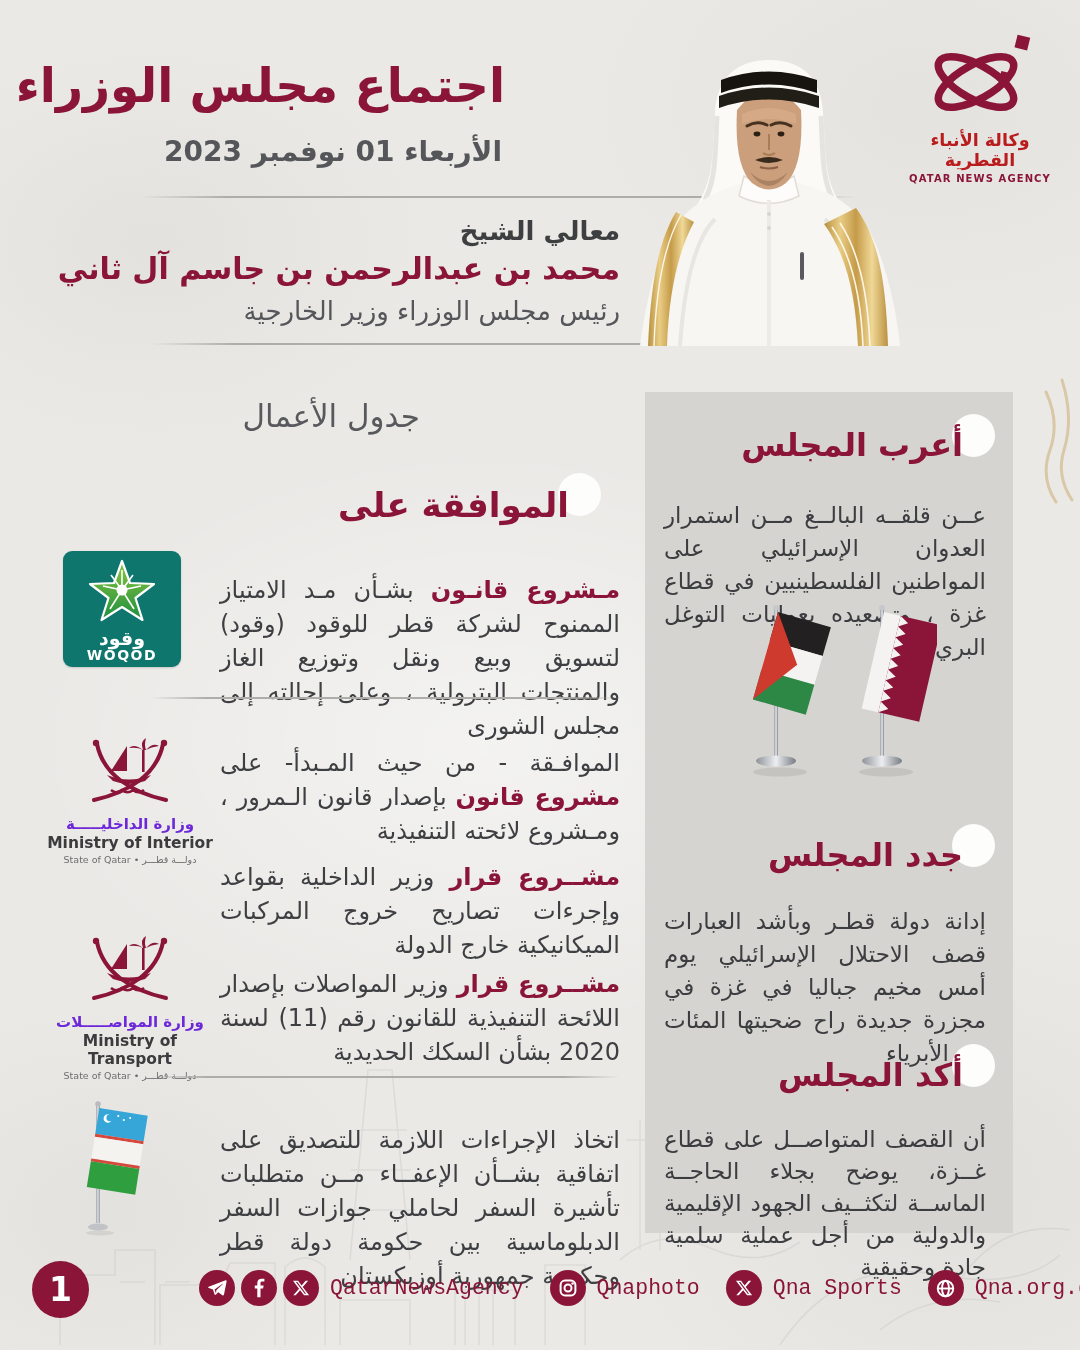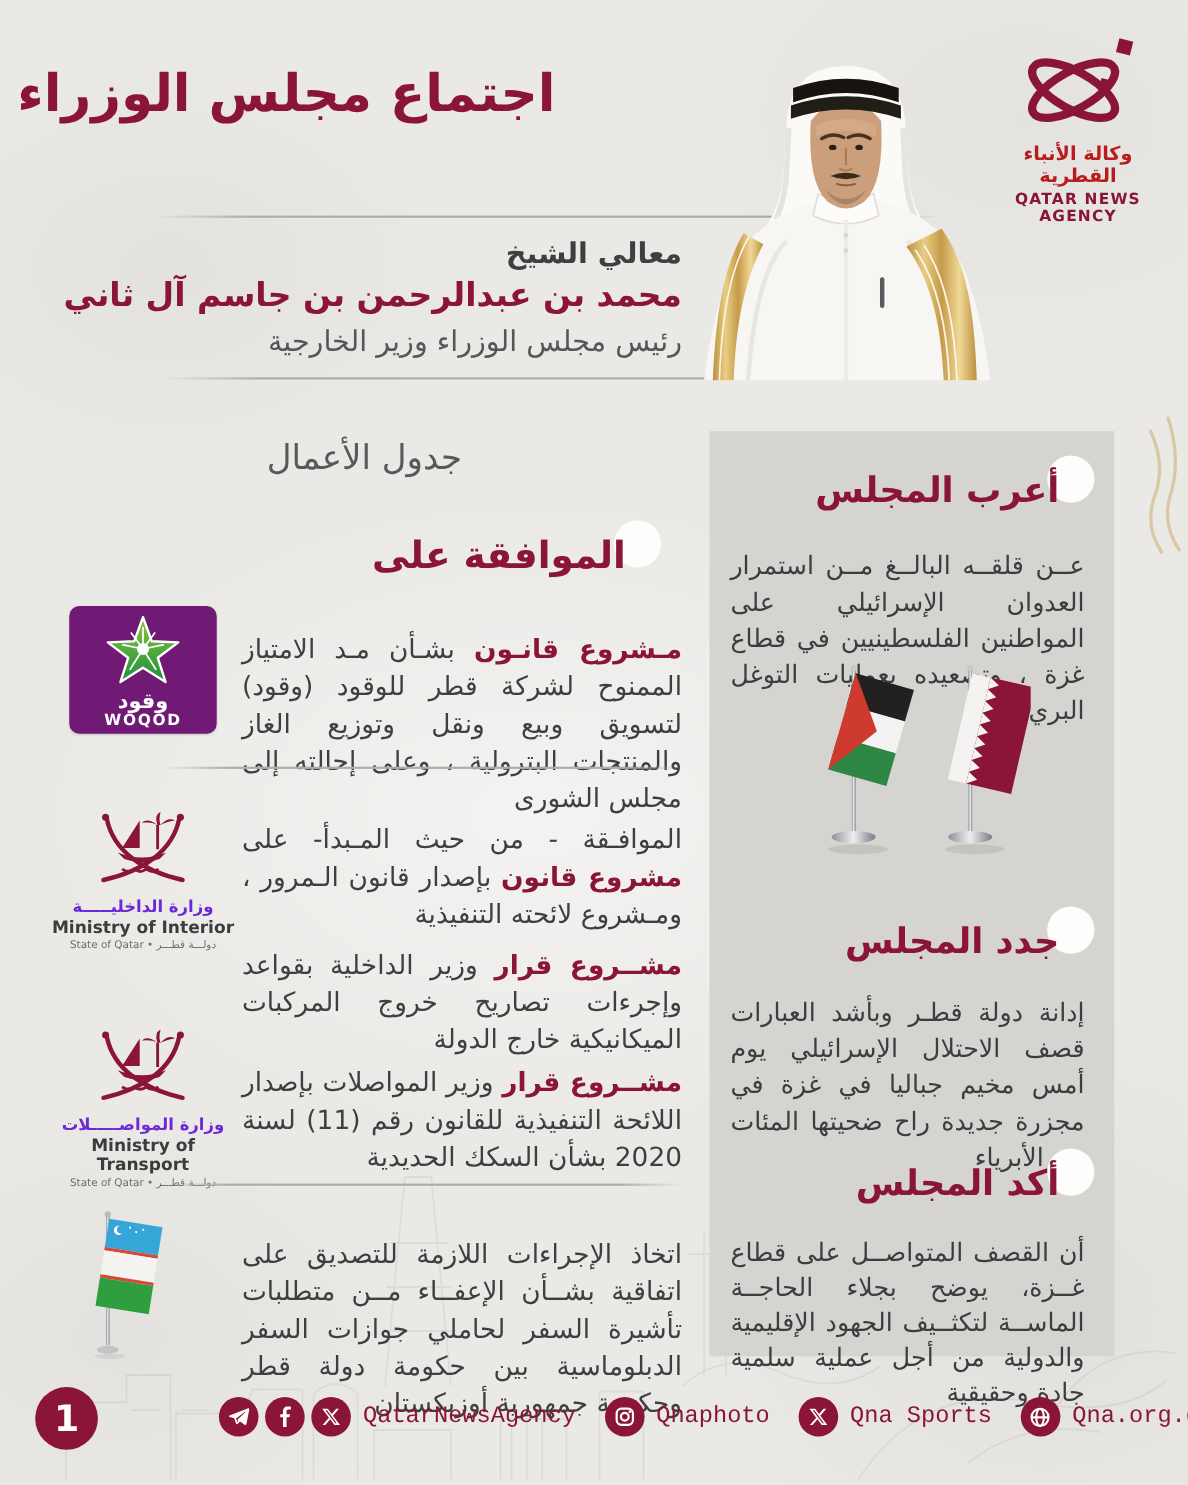--- a/index.html
+++ b/index.html
@@ -22,39 +22,39 @@
       background:linear-gradient(to right, rgba(160,159,156,0), #aeadaa 12%, #aeadaa 88%, rgba(160,159,156,0));}
   .hr-1{top:196px;left:140px;width:718px;}
   .hr-2{top:343px;left:150px;width:708px;}
   .person-block{position:absolute;top:216px;right:460px;text-align:right;direction:rtl;}
   .honorific{font-size:26px;font-weight:bold;color:#3e3f41;}
   .person-name{font-size:30px;font-weight:bold;color:#8a1538;margin-top:5px;white-space:nowrap;}
   .person-role{font-size:26px;color:#55565a;margin-top:10px;white-space:nowrap;}
 
   .qna-logo{position:absolute;top:32px;right:14px;width:172px;text-align:center;}
   .qna-logo .logo-ar{font-size:17.5px;font-weight:bold;color:#b91c1c;direction:rtl;margin-top:2px;}
-  .qna-logo .logo-en{font-size:14px;font-weight:bold;color:#8a1538;letter-spacing:1.1px;margin-top:3px;}
+  .qna-logo .logo-en{font-size:10px;font-weight:bold;color:#8a1538;letter-spacing:1.1px;margin-top:3px;}
   .portrait{position:absolute;top:28px;left:618px;width:302px;height:318px;}
 
   
   .agenda-title{position:absolute;top:398px;right:660px;font-size:31px;font-weight:normal;
                 color:#58595c;direction:rtl;white-space:nowrap;}
   .head-wrap{position:absolute;direction:rtl;}
   .head-wrap .wcircle{position:absolute;width:43px;height:43px;border-radius:50%;background:#fdfdfc;
                       right:-20px;top:0;z-index:0;}
   .head-wrap h2{position:relative;z-index:1;margin:12px;font-size:34px;font-weight:bold;
                 color:#8a1538;white-space:nowrap;}
   .approval{top:473px;right:499px;}
   .item-text{position:absolute;right:460px;width:400px;font-size:24px;line-height:34px;color:#3e3f42;
              direction:rtl;text-align:justify;text-align-last:right;}
   .item-text .lead{color:#8a1538;font-weight:bold;}
   .hr-3{top:697px;left:150px;width:470px;}
   .hr-4{top:1076px;left:150px;width:470px;}
 
-  .woqod{position:absolute;top:551px;left:63px;width:134px;height:116px;background:#701a75;
+  .woqod{position:absolute;top:551px;left:63px;width:118px;height:116px;background:#0f766e;
          border-radius:9px;text-align:center;box-shadow:0 1px 2px rgba(0,0,0,.15);}
   .woqod .w-ar{color:#fff;font-weight:bold;font-size:19px;line-height:20px;margin-top:1px;direction:rtl;}
   .woqod .w-en{color:#fff;font-weight:bold;font-size:14px;letter-spacing:1.5px;line-height:15px;}
 
   .ministry{position:absolute;left:46px;width:168px;text-align:center;}
   .moi{top:738px;} .mot{top:936px;}
   .ministry .m-ar{font-size:15px;font-weight:bold;color:#6d28d9;direction:rtl;margin-top:1px;}
   .ministry .m-en{font-size:15.5px;font-weight:bold;color:#3c3c3e;margin-top:1px;}
   .ministry .m-sub{font-size:9.5px;color:#6d6d6f;margin-top:2px;}
   .uzflag{position:absolute;top:1096px;left:84px;}
@@ -102,20 +102,21 @@
       <path d="M960 1280 q40 -60 110 -50"></path>
       <path d="M640 1120 v130 m20 -150 v150 m-34 -110 h48"></path>
     </g>
     <g fill="none" stroke="#c9a767" stroke-width="3" opacity="0.5" stroke-linecap="round">
       <path d="M1046 392 q14 30 4 58 q-10 28 6 52"></path>
       <path d="M1062 380 q12 38 2 70 q-8 26 8 50"></path>
     </g>
   </svg>
 
   <div class="main-title">اجتماع مجلس الوزراء</div>
+  <div class="main-date">الأربعاء 01 نوفمبر 2023</div>
   <div class="hr hr-1"></div>
 
   <div class="person-block">
     <div class="honorific">معالي الشيخ</div>
     <div class="person-name">محمد بن عبدالرحمن بن جاسم آل ثاني</div>
     <div class="person-role">رئيس مجلس الوزراء وزير الخارجية</div>
   </div>
   <div class="hr hr-2"></div>
 
   <div class="qna-logo">

